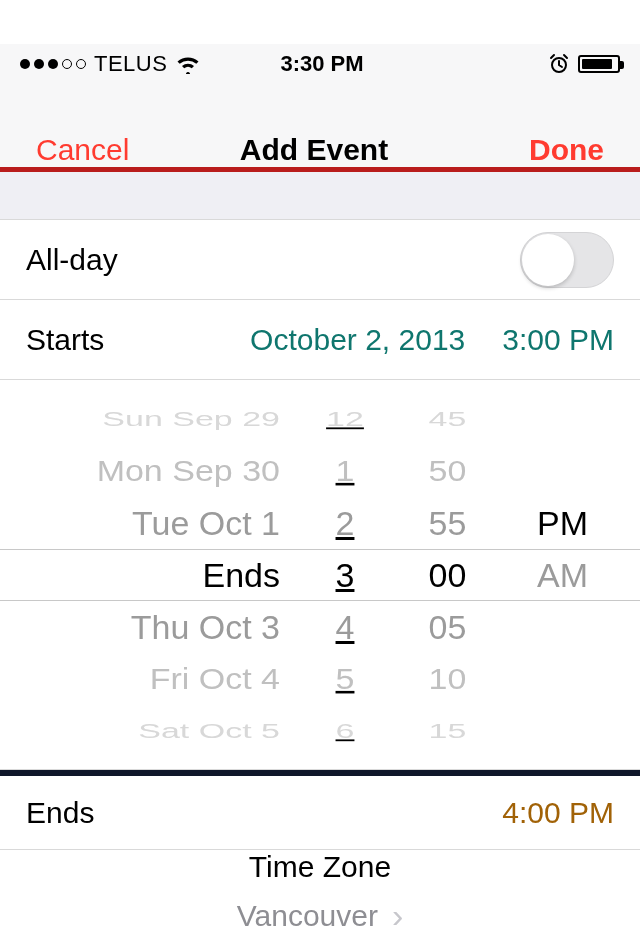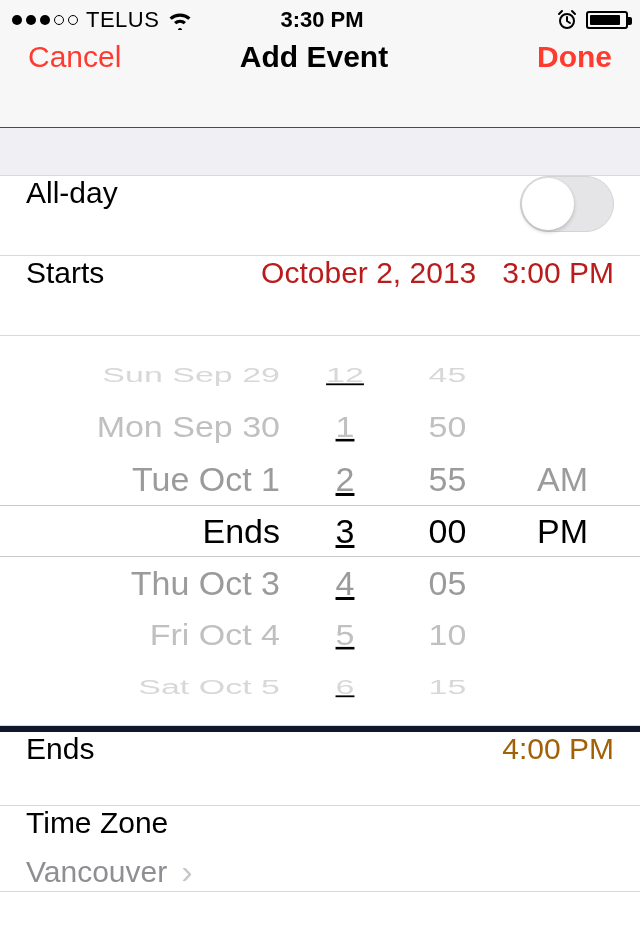--- a/index.html
+++ b/index.html
@@ -1,37 +1,37 @@
 <!DOCTYPE html>
 <html><head>
   <meta charset="utf-8">
   <style>
     * { margin:0; padding:0; box-sizing:border-box; font-family:-apple-system,"Helvetica Neue",Helvetica,Arial,sans-serif; -webkit-font-smoothing:antialiased; }
     body { width:640px; height:926px; background:#fff; overflow:hidden; color:#000; }
-    .statusbar { height:40px; background:#f7f7f8; display:flex; align-items:center; justify-content:space-between; padding:0 12px; font-size:22px; font-weight:500; }
+    .statusbar { height:40px; background:#f7f7f8; display:flex; align-items:center; justify-content:space-between; padding:0 20px; font-size:22px; font-weight:500;margin-top:44px; }
     .sb-left,.sb-right { display:flex; align-items:center; gap:8px; }
     .dots { display:flex; gap:4px; }
     .dot { width:10px; height:10px; border-radius:50%; background:#000; }
     .dot.empty { background:transparent; border:1.5px solid #000; }
     .carrier { font-size:22px; letter-spacing:0.5px; }
     .wifi svg,.alarm svg { display:block; }
     .batt { width:42px; height:18px; border:2px solid #000; border-radius:3px; position:relative; }
     .batt::before { content:""; position:absolute; left:2px; top:2px; bottom:2px; width:30px; background:#000; border-radius:1px; }
     .batt::after { content:""; position:absolute; right:-6px; top:4px; width:4px; height:8px; background:#000; border-radius:0 2px 2px 0; }
     .sb-time { position:absolute; left:4px; right:0; text-align:center; font-weight:600; }
-    .navbar { height:88px; background:#f7f7f8; border-bottom:1px solid #b91c1c; display:flex; align-items:flex-start; justify-content:space-between; padding:0 28px; }
+    .navbar { height:88px; background:#f7f7f8; border-bottom:5px solid #b91c1c; display:flex; align-items:flex-end; justify-content:space-between; padding:0 36px; }
     .nav-btn { font-size:30px; color:#ff3b30; font-weight:400; }
     .nav-title { font-size:30px; font-weight:600; color:#000; position:absolute; left:0; right:12px; text-align:center; pointer-events:none; }
     .nav-done { font-weight:600; }
     .spacer { height:48px; background:#efeff4; border-bottom:1px solid #d9d9d9; }
-    .row { height:80px; background:#fff; padding:0 26px; border-bottom:1px solid #d9d9d9; display:flex; align-items:flex-start; justify-content:space-between; font-size:30px; }
+    .row { height:80px; background:#fff; padding:0 26px; border-bottom:1px solid #d9d9d9; display:flex; align-items:center; justify-content:space-between; font-size:30px; }
     .row .label { color:#000; }
     .toggle { width:94px; height:56px; border-radius:30px; background:#e5e5e7; border:1px solid #d4d4d6; position:relative; }
     .knob { width:52px; height:52px; border-radius:50%; background:#fff; position:absolute; left:1px; top:1px; box-shadow:0 2px 4px rgba(0,0,0,.2); }
-    .starts-date { color:#b91c1c; }
+    .starts-date { color:#0f766e;margin-left:11px; }
     .starts-right { display:flex; gap:26px; color:#ff3b30; }
     .picker-container { height:390px; background:#fff; position:relative; overflow:hidden; border-bottom:1px solid #d9d9d9; }
     .picker-cols { display:flex; height:100%; padding-left:10px; }
     .col { flex:0 0 auto; display:flex; flex-direction:column; justify-content:center; position:relative; }
     .col-date { width:290px; text-align:right; padding-right:20px; }
     .col-hour { width:90px; text-align:center;text-decoration:underline; }
     .col-min { width:115px; text-align:center; }
     .col-ap { width:115px; text-align:center; }
     .opt { height:52px; line-height:52px; font-size:34px; white-space:nowrap; }
     .sel { color:#000; }
@@ -132,22 +132,22 @@
       <div class="opt sel">00</div>
       <div class="opt f1">05</div>
       <div class="opt f2">10</div>
       <div class="opt f3">15</div>
 
     </div>
     <div class="col col-ap">
       <div class="opt" style="visibility:hidden">.</div>
       <div class="opt" style="visibility:hidden">.</div>
       <div class="opt" style="visibility:hidden">.</div>
+      <div class="opt sel">PM</div>
       <div class="opt f1">AM</div>
-      <div class="opt sel">PM</div>
       <div class="opt" style="visibility:hidden">.</div>
       <div class="opt" style="visibility:hidden">.</div>
       <div class="opt" style="visibility:hidden">.</div>
       <div class="opt" style="visibility:hidden">.</div>
     </div>
   </div>
   <div class="picker-lines"></div>
 </div>
 
 <div class="row ends">

